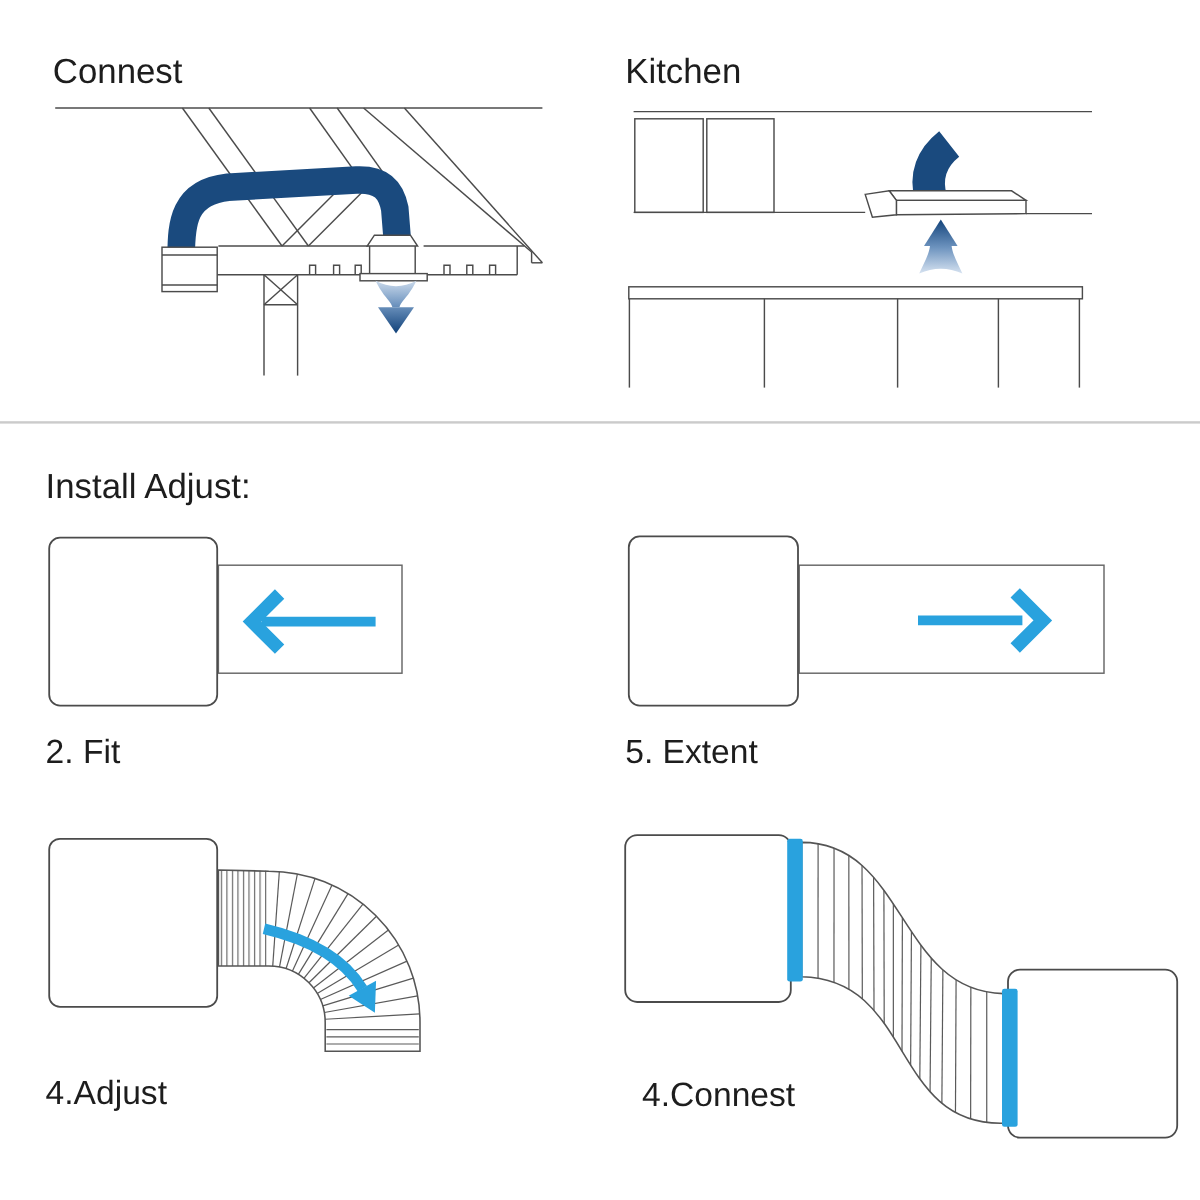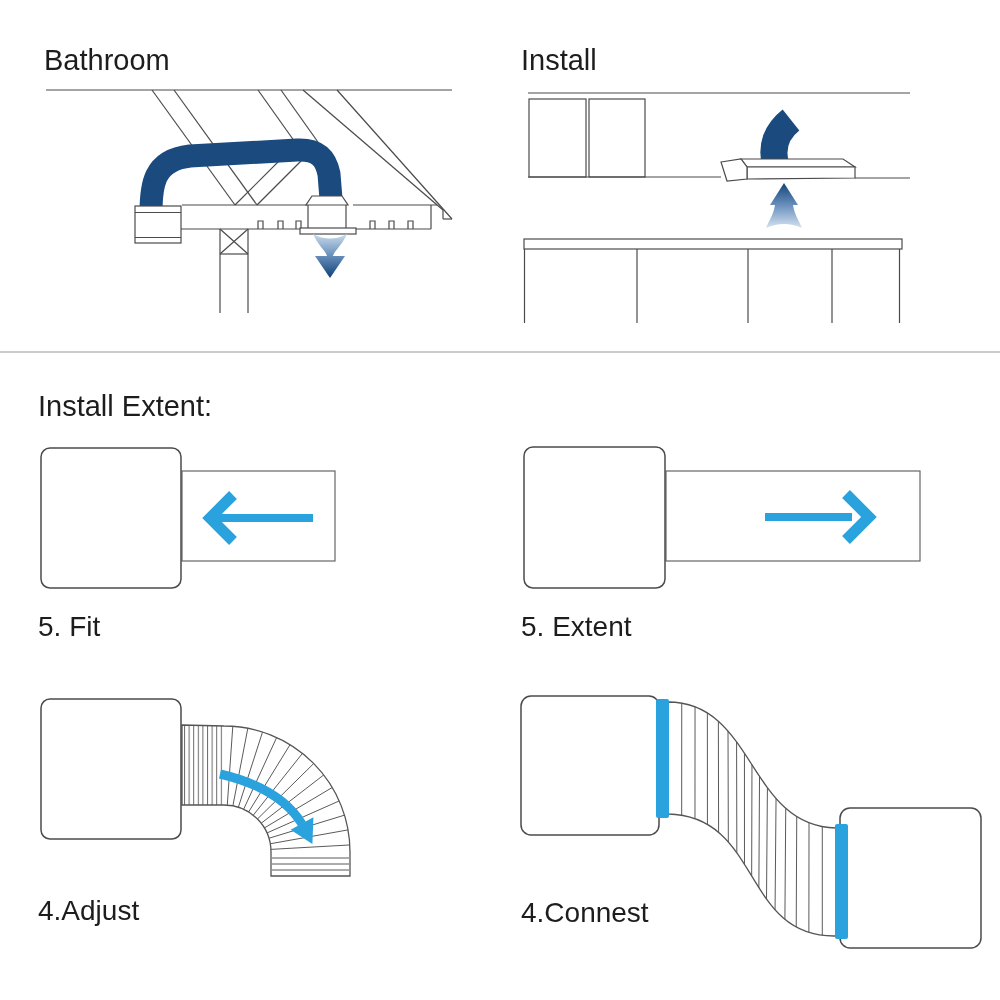--- a/index.html
+++ b/index.html
@@ -18,28 +18,28 @@
   .box{fill:#ffffff;stroke:#4b4b4b;stroke-width:1.5}
   .navy{stroke:#1a4a7e;fill:none}
   .blue{stroke:#29a2de;fill:none}
   .bluefill{fill:#29a2de}
   .ductline{stroke:#666;stroke-width:1.2;fill:none}
   #fan-ribs line,#sduct-ribs line{stroke:#5a5a5a;stroke-width:1}
 </style>
 </head>
 <body>
 
-<div class="abs title" style="left:44px;top:45px">Bathroom</div>
-<div class="abs title" style="left:521px;top:45px">Install</div>
+<div class="abs title" style="left:44px;top:45px">Connest</div>
+<div class="abs title" style="left:521px;top:45px">Kitchen</div>
 <div class="abs divider"></div>
-<div class="abs heading" style="left:38px;top:391px">Install Extent:</div>
-<div class="abs step-label" style="left:38px;top:612px">5. Fit</div>
+<div class="abs heading" style="left:38px;top:391px">Install Adjust:</div>
+<div class="abs step-label" style="left:38px;top:612px">2. Fit</div>
 <div class="abs step-label" style="left:521px;top:612px">5. Extent</div>
 <div class="abs step-label" style="left:38px;top:896px">4.Adjust</div>
-<div class="abs step-label" style="left:521px;top:898px">4.Connest</div>
+<div class="abs step-label" style="left:535px;top:898px">4.Connest</div>
 
 <svg class="abs" style="left:0;top:80px" width="470" height="270" viewBox="0 80 470 270">
   <defs>
     <linearGradient id="bathGrad" gradientUnits="userSpaceOnUse" x1="0" y1="232" x2="0" y2="276">
       <stop offset="0" stop-color="#d4e1f0"></stop>
         <stop offset="0.5" stop-color="#6e94bf"></stop>
         <stop offset="1" stop-color="#17477e"></stop>
     </linearGradient>
   </defs>
 

